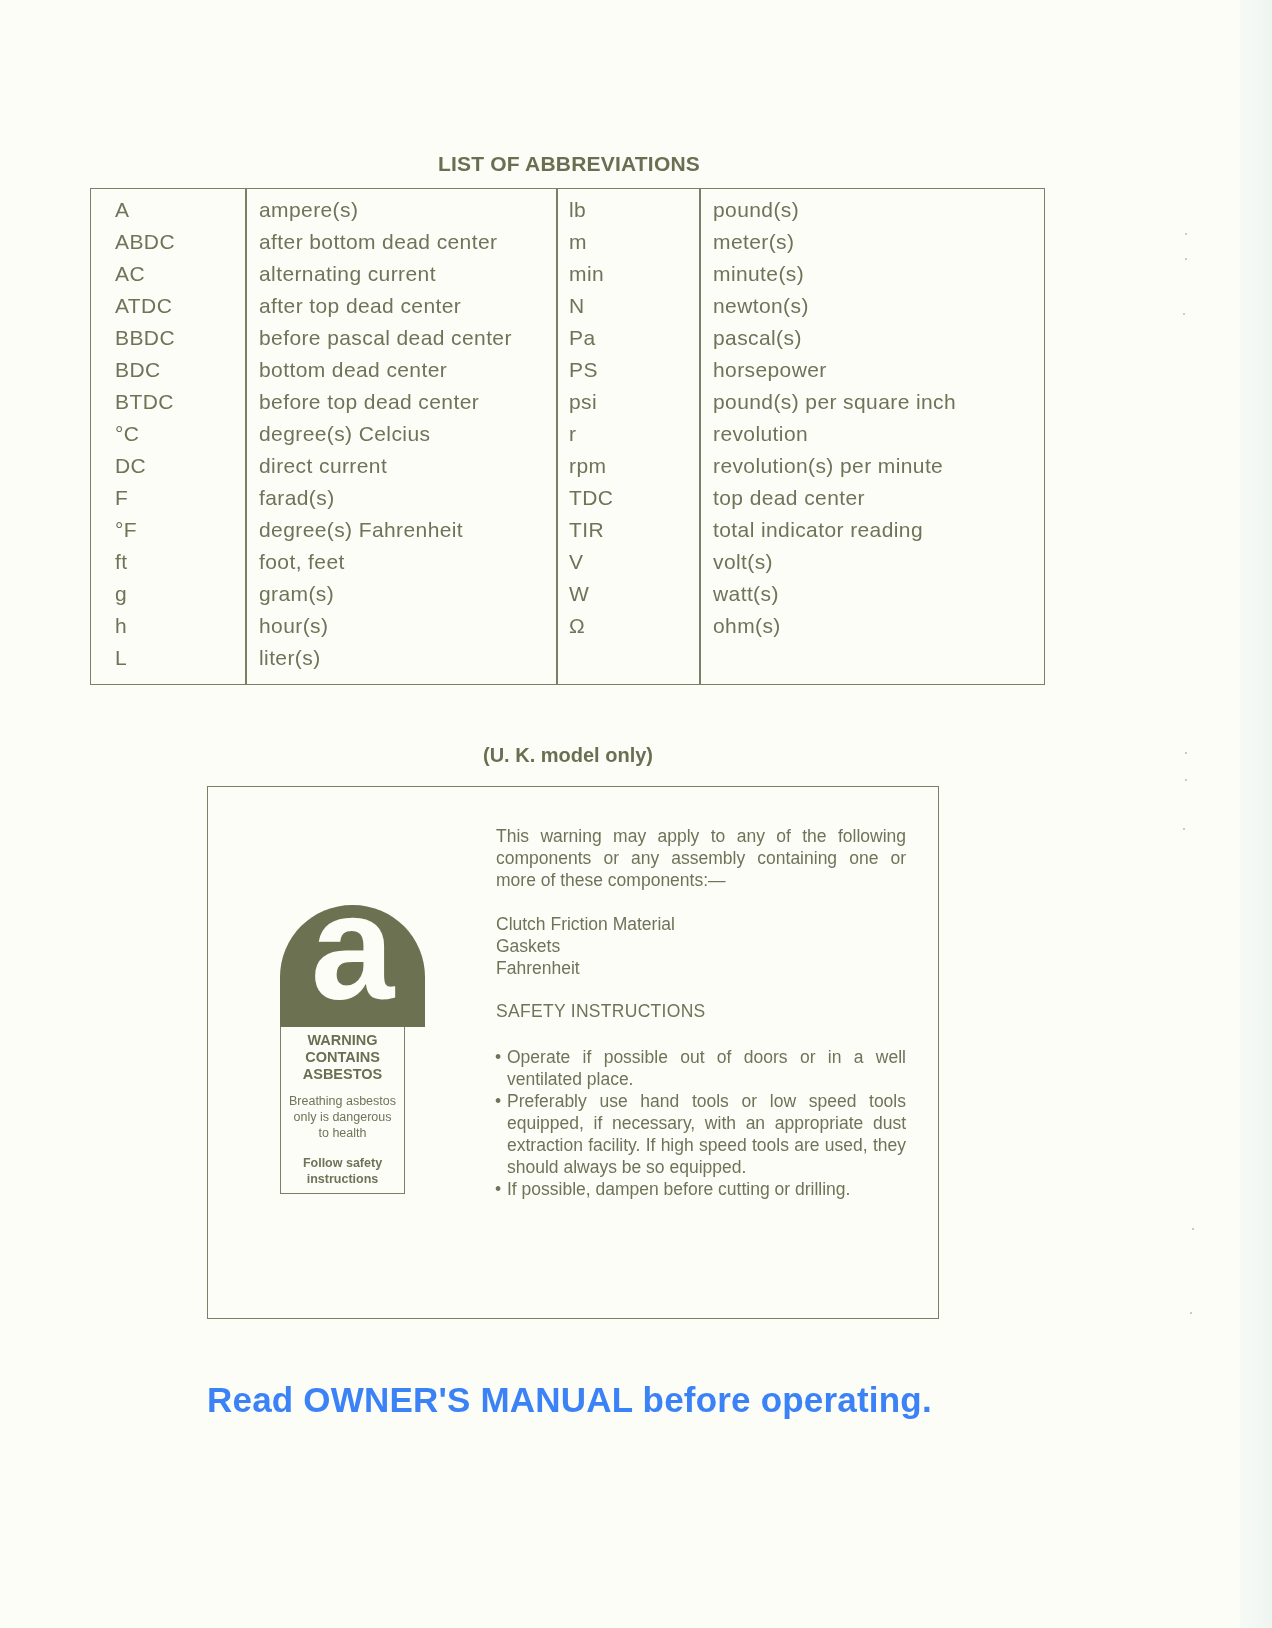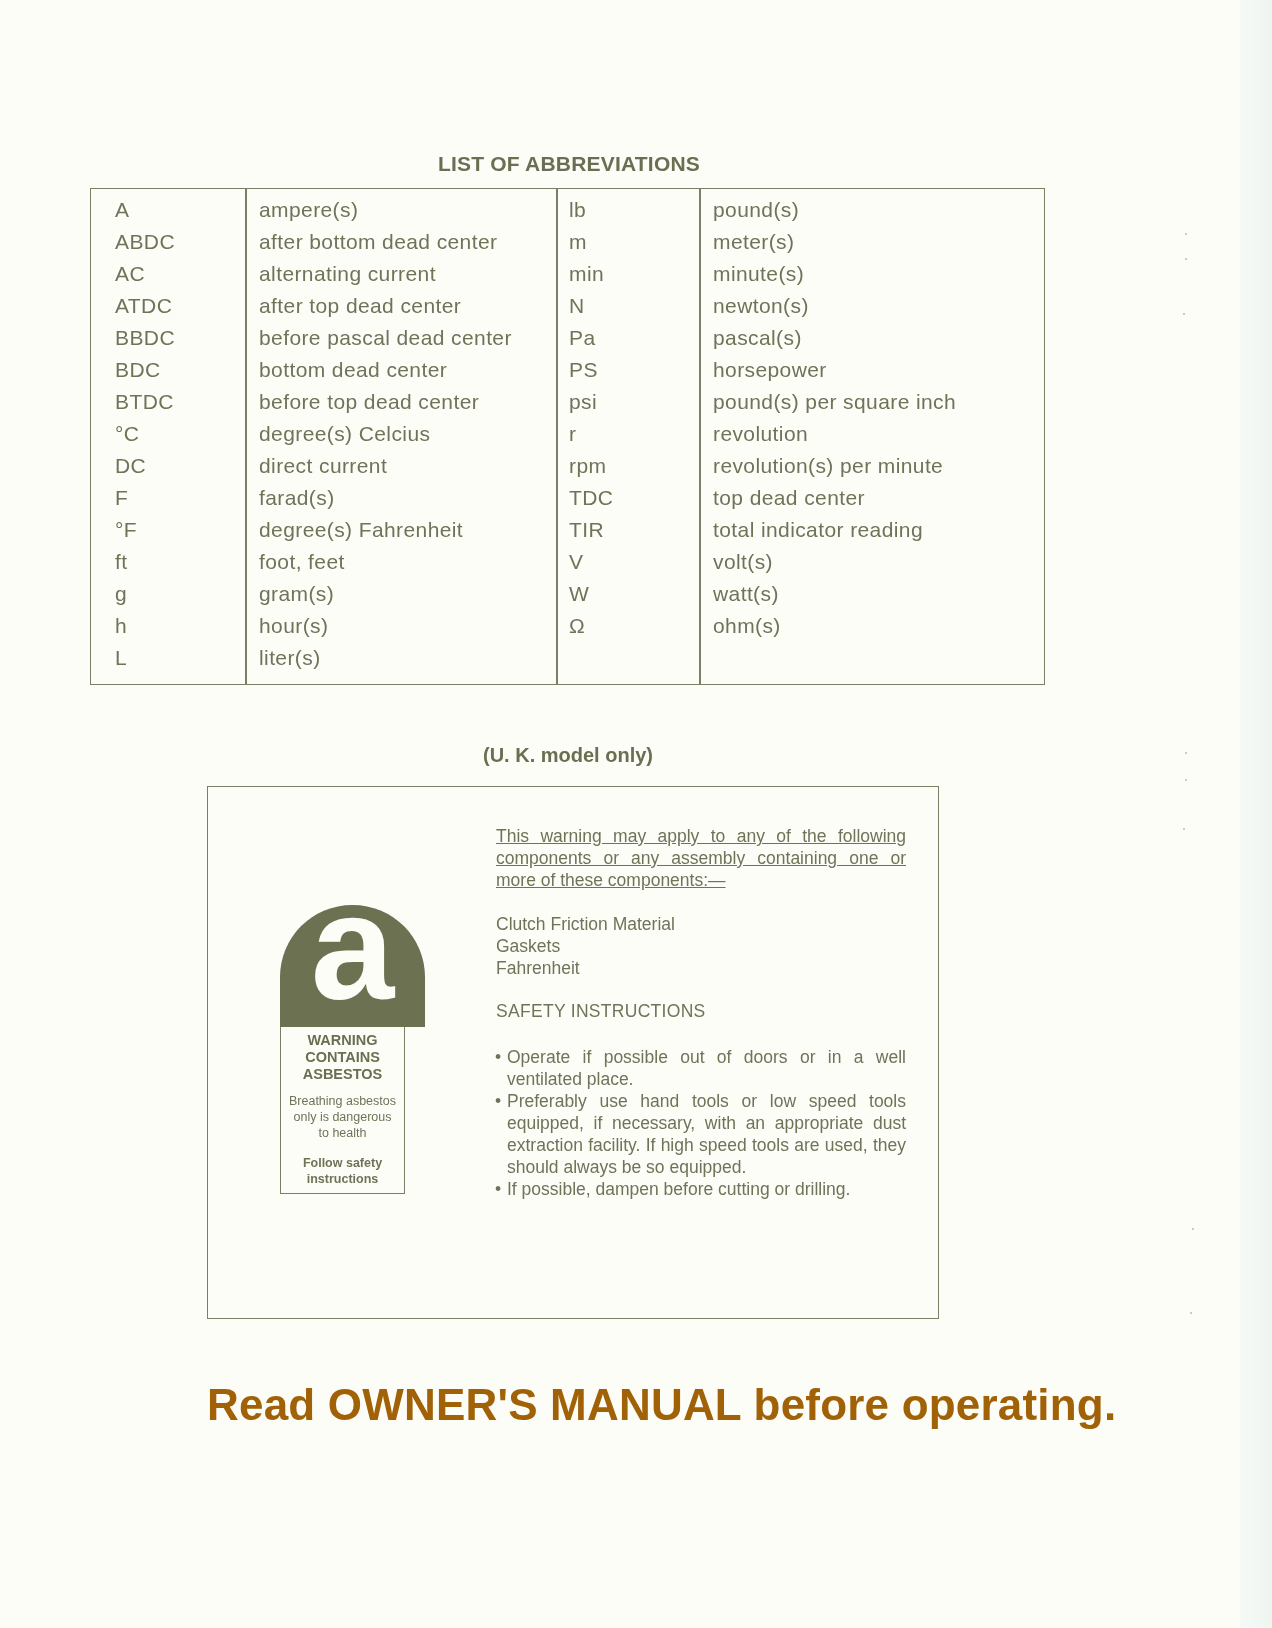--- a/index.html
+++ b/index.html
@@ -65,30 +65,30 @@
   }
   .label-head { margin-top: 5px; font-weight: bold; font-size: 14.5px; line-height: 17px; color: #6b6f52; }
   .label-small { margin-top: 10px; font-size: 12.5px; line-height: 16px; color: #6f7358; }
   .label-small2 { margin-top: 14px; font-size: 12.5px; line-height: 16px; color: #6f7358; font-weight: bold; }
 
   .warn-text {
     position: absolute; left: 288px; top: 38px; width: 410px;
     font-size: 17.5px; line-height: 22px; color: #6f7358;
   }
   .warn-text p { margin: 0; }
-  .intro { text-align: justify; text-decoration: underline; }
+  .intro { text-align: justify; }
   .components { margin-top: 22px !important; }
   .safety-head { margin-top: 21px !important; letter-spacing: 0.3px; }
   .bullets { margin: 24px 0 0 0; padding: 0; list-style: none; }
   .bullets li { position: relative; padding-left: 11px; text-align: justify; }
   .bullets li::before { content: "\2022"; position: absolute; left: -1px; top: 0; }
 
   .footer {
     position: absolute; left: 207px; top: 1380px;
-    font-weight: bold; font-size: 44px; letter-spacing: 0.2px; color: #a16207;
+    font-weight: bold; font-size: 35px; letter-spacing: 0.2px; color: #3b82f6;
     white-space: nowrap;
   }
 </style>
 </head>
 <body>
 
 <div class="page-edge"></div>
 <div class="speck" style="left:1185px;top:233px"></div>
 <div class="speck" style="left:1185px;top:258px"></div>
 <div class="speck" style="left:1183px;top:313px"></div>

